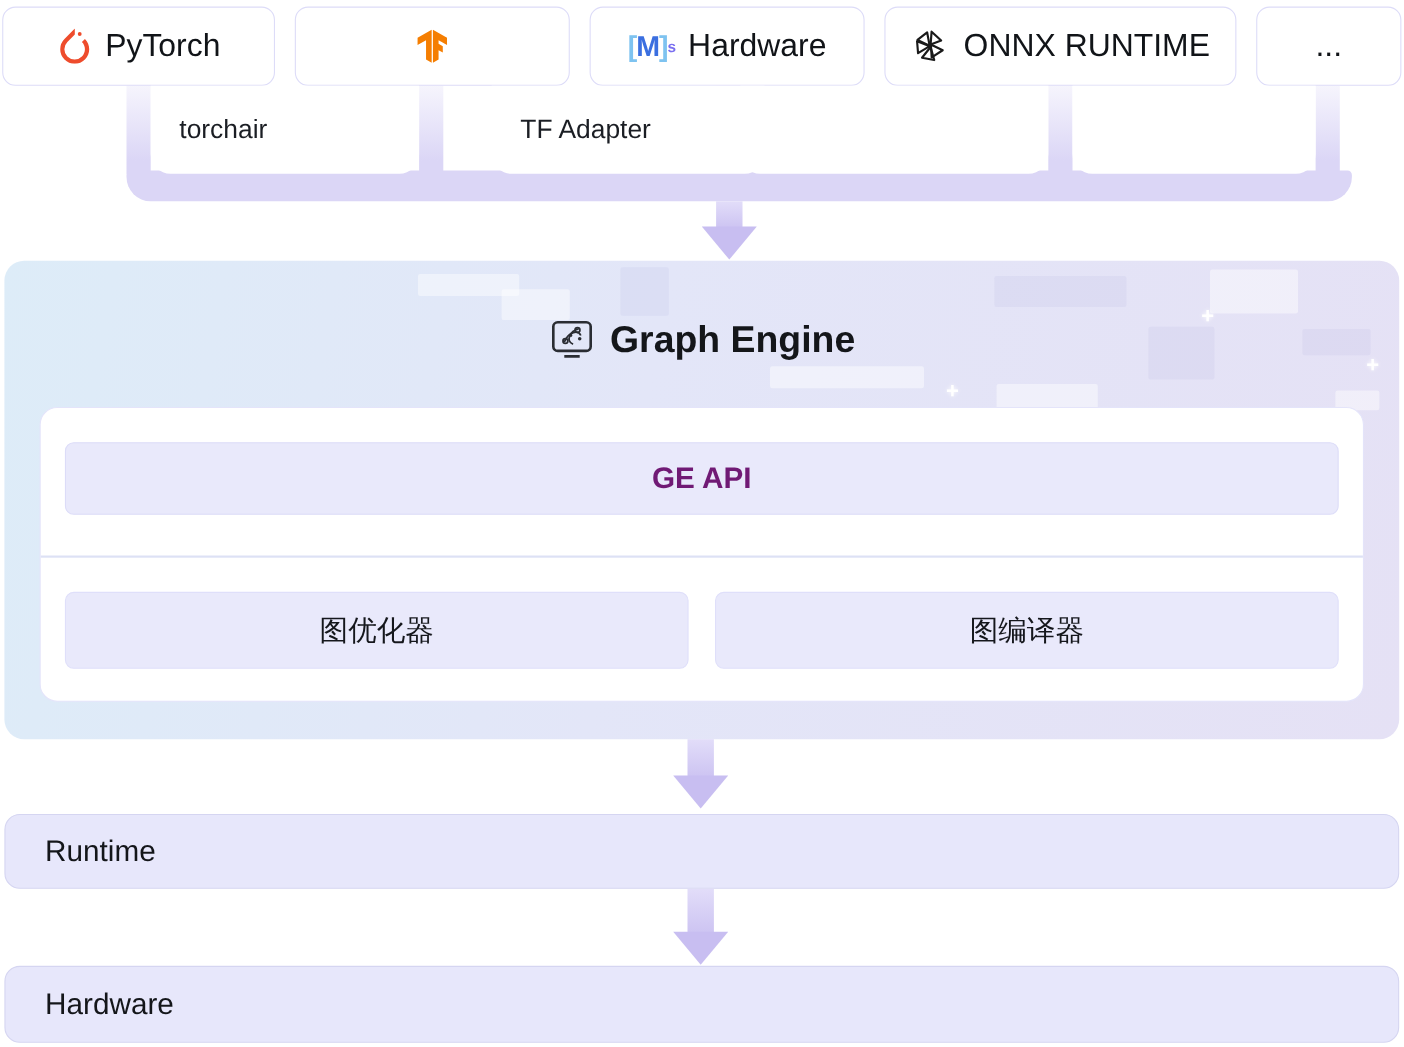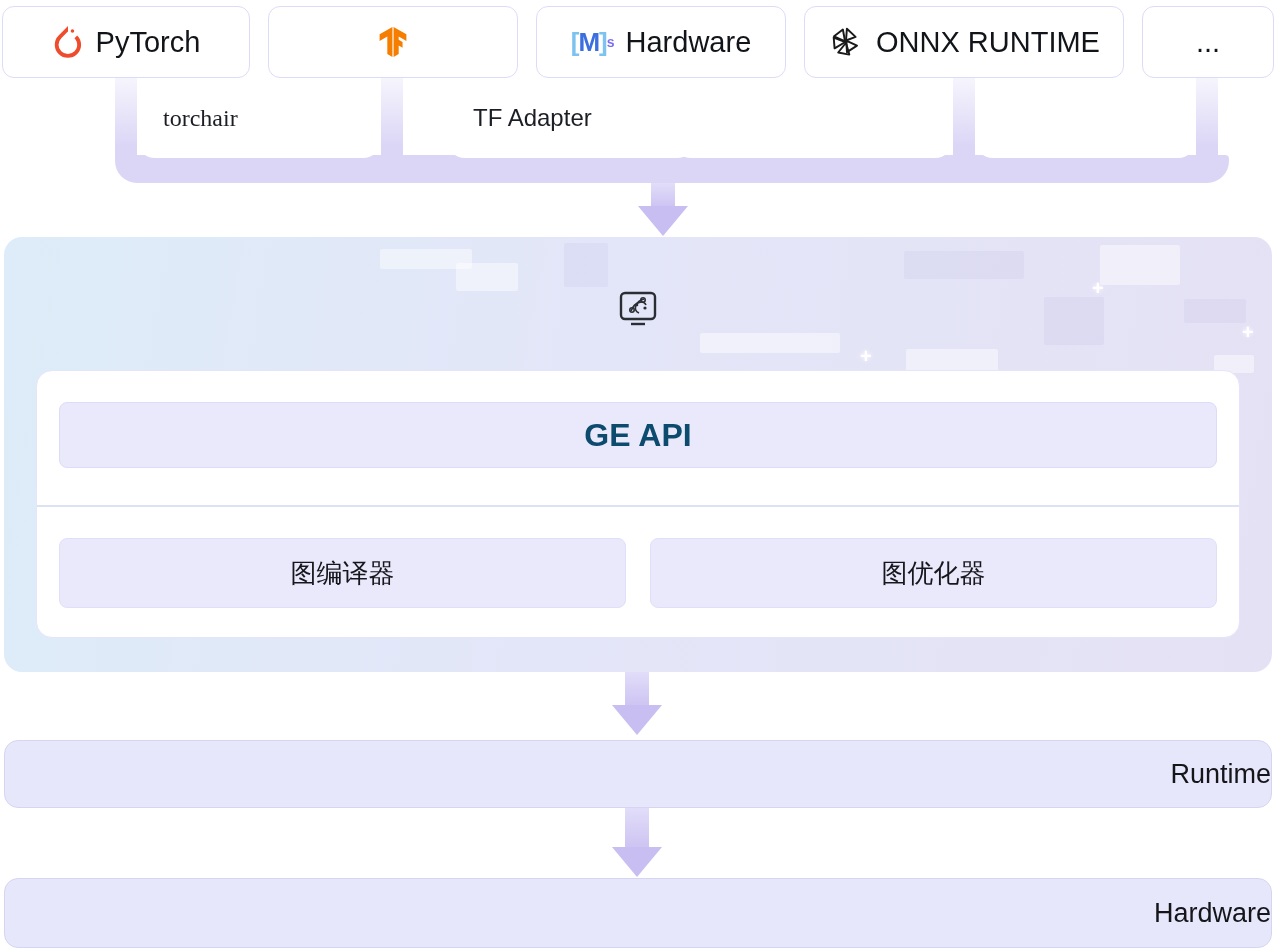--- a/index.html
+++ b/index.html
@@ -58,32 +58,32 @@
   .ge-title-text{font-size:34px;font-weight:700;color:#14161a;}
   .panel{
     position:absolute;left:32px;top:133px;width:1204px;height:268px;background:#ffffff;
     border:1px solid #e4e4fa;border-radius:16px;box-sizing:border-box;
   }
   .ge-api{
     position:absolute;left:22px;right:22px;top:31px;height:66px;
     background:#e9e9fb;border:1px solid #dcdcf8;border-radius:8px;
     display:flex;align-items:center;justify-content:center;box-sizing:border-box;
   }
-  .ge-api-label{font-size:32px;font-weight:600;color:#0c4a6e;}
+  .ge-api-label{font-size:27px;font-weight:600;color:#701a75;}
   .divider{position:absolute;left:0;right:0;top:134px;height:2px;background:#dde1f5;}
   .modules{position:absolute;left:22px;right:22px;top:167px;height:70px;display:flex;gap:24px;}
   .module{
     flex:1;background:#e9e9fb;border:1px solid #dfdffa;border-radius:8px;
     display:flex;align-items:center;justify-content:center;box-sizing:border-box;
   }
   .module-label{font-size:26px;color:#15171c;}
   
   .layer-bar{
     position:absolute;left:4px;width:1268px;background:#e7e7fb;border:1.5px solid #d5d5f1;
-    border-radius:14px;display:flex;align-items:center;justify-content:flex-end;box-sizing:border-box;padding-left:36px;
+    border-radius:14px;display:flex;align-items:center;justify-content:flex-start;box-sizing:border-box;padding-left:36px;
   }
   .layer-label{font-size:27px;font-weight:500;color:#14161a;}
 </style>
 </head>
 <body>
 
 <div class="page">
 
   <div class="fw-box" style="left:2px;width:248px;">
     <span class="fw-icon">
@@ -132,21 +132,21 @@
     <span class="fw-label">...</span>
   </div>
 
   <div class="strip" style="left:115px;"></div>
   <div class="strip" style="left:381px;"></div>
   <div class="strip" style="left:651px;"></div>
   <div class="strip" style="left:953px;"></div>
   <div class="strip" style="left:1196px;"></div>
   <div class="hband"></div>
 
-  <div class="plate" style="left:137px;width:244px;font-family:Liberation Serif, serif;">
+  <div class="plate" style="left:137px;width:244px;">
     <span class="plate-label">torchair</span>
   </div>
   <div class="plate" style="left:403px;width:248px;margin-left:44px;">
     <span class="plate-label">TF Adapter</span>
   </div>
   <div class="plate" style="left:673px;width:280px;"></div>
   <div class="plate" style="left:975px;width:221px;"></div>
 
   <div class="arrow" style="left:663px;top:0;">
     <div class="tail" style="top:183px;height:24px;"></div>
@@ -177,33 +177,34 @@
           <g stroke="#2a2d33" stroke-width="1.6" fill="none">
             <path d="M14 22 C 18 12, 27 11, 29 16"></path>
             <path d="M27 10 C 19 12, 15 21, 22 24"></path>
           </g>
           <circle cx="15" cy="21" r="2.2" fill="none" stroke="#2a2d33" stroke-width="1.6"></circle>
           <circle cx="26" cy="11" r="2.2" fill="none" stroke="#2a2d33" stroke-width="1.6"></circle>
           <circle cx="28" cy="19" r="1.6" fill="#2a2d33"></circle>
           <circle cx="20" cy="16" r="1.3" fill="#2a2d33"></circle>
         </svg>
       </span>
+      <span class="ge-title-text">Graph Engine</span>
     </div>
 
     <div class="panel">
       <div class="ge-api">
         <span class="ge-api-label">GE API</span>
       </div>
       <div class="divider"></div>
       <div class="modules">
         <div class="module">
-          <span class="module-label">图编译器</span>
+          <span class="module-label">图优化器</span>
         </div>
         <div class="module">
-          <span class="module-label">图优化器</span>
+          <span class="module-label">图编译器</span>
         </div>
       </div>
     </div>
   </div>
 
   <div class="arrow" style="left:637px;top:0;">
     <div class="tail" style="top:672px;height:34px;"></div>
     <div class="head" style="top:705px;"></div>
   </div>
 

